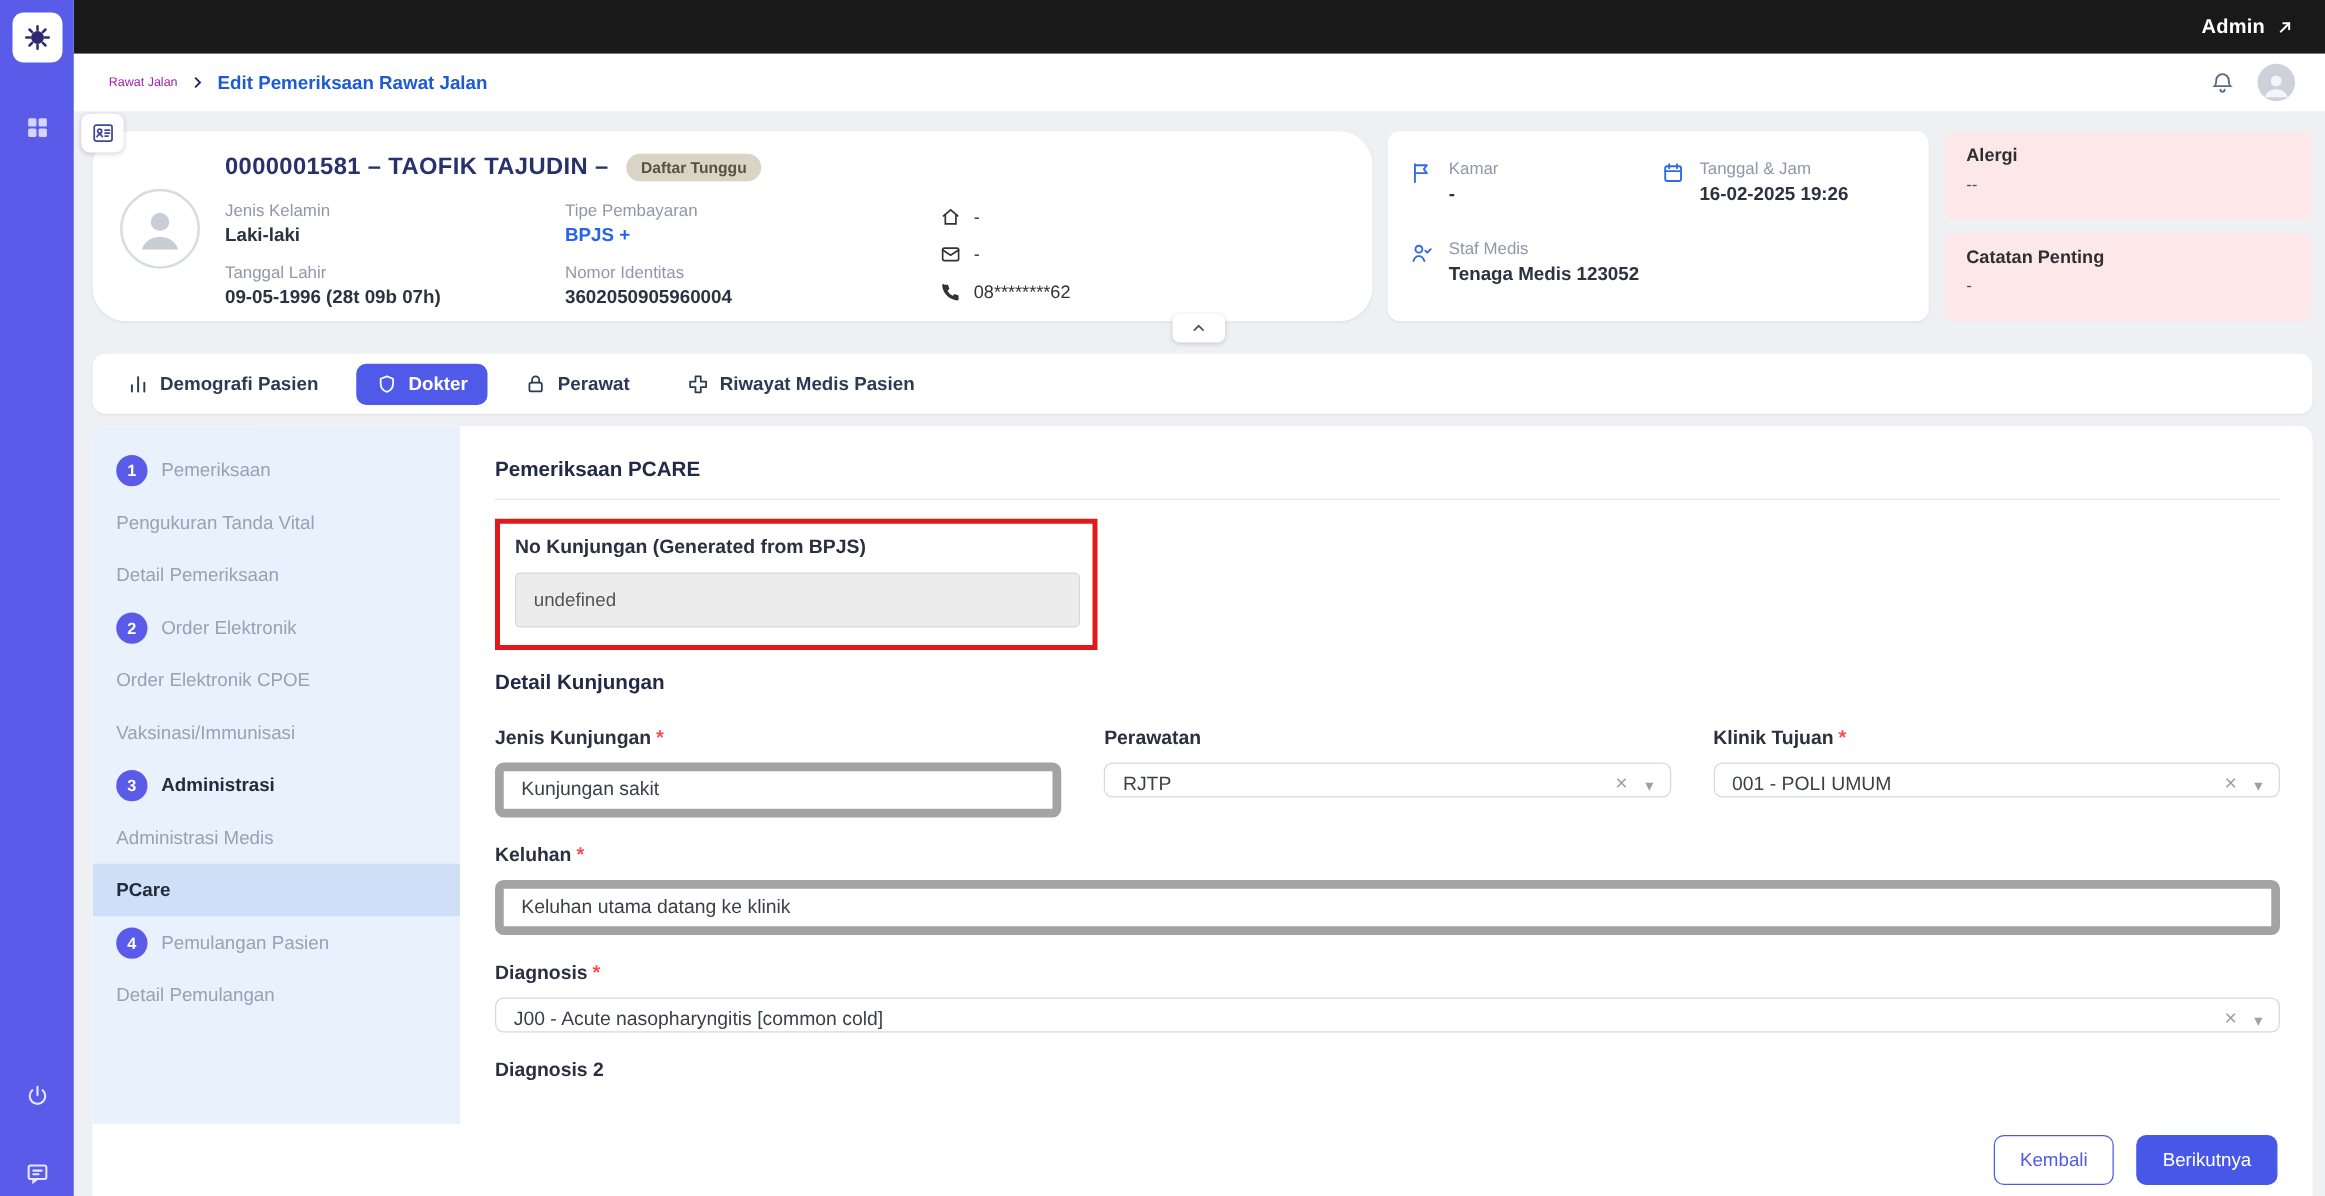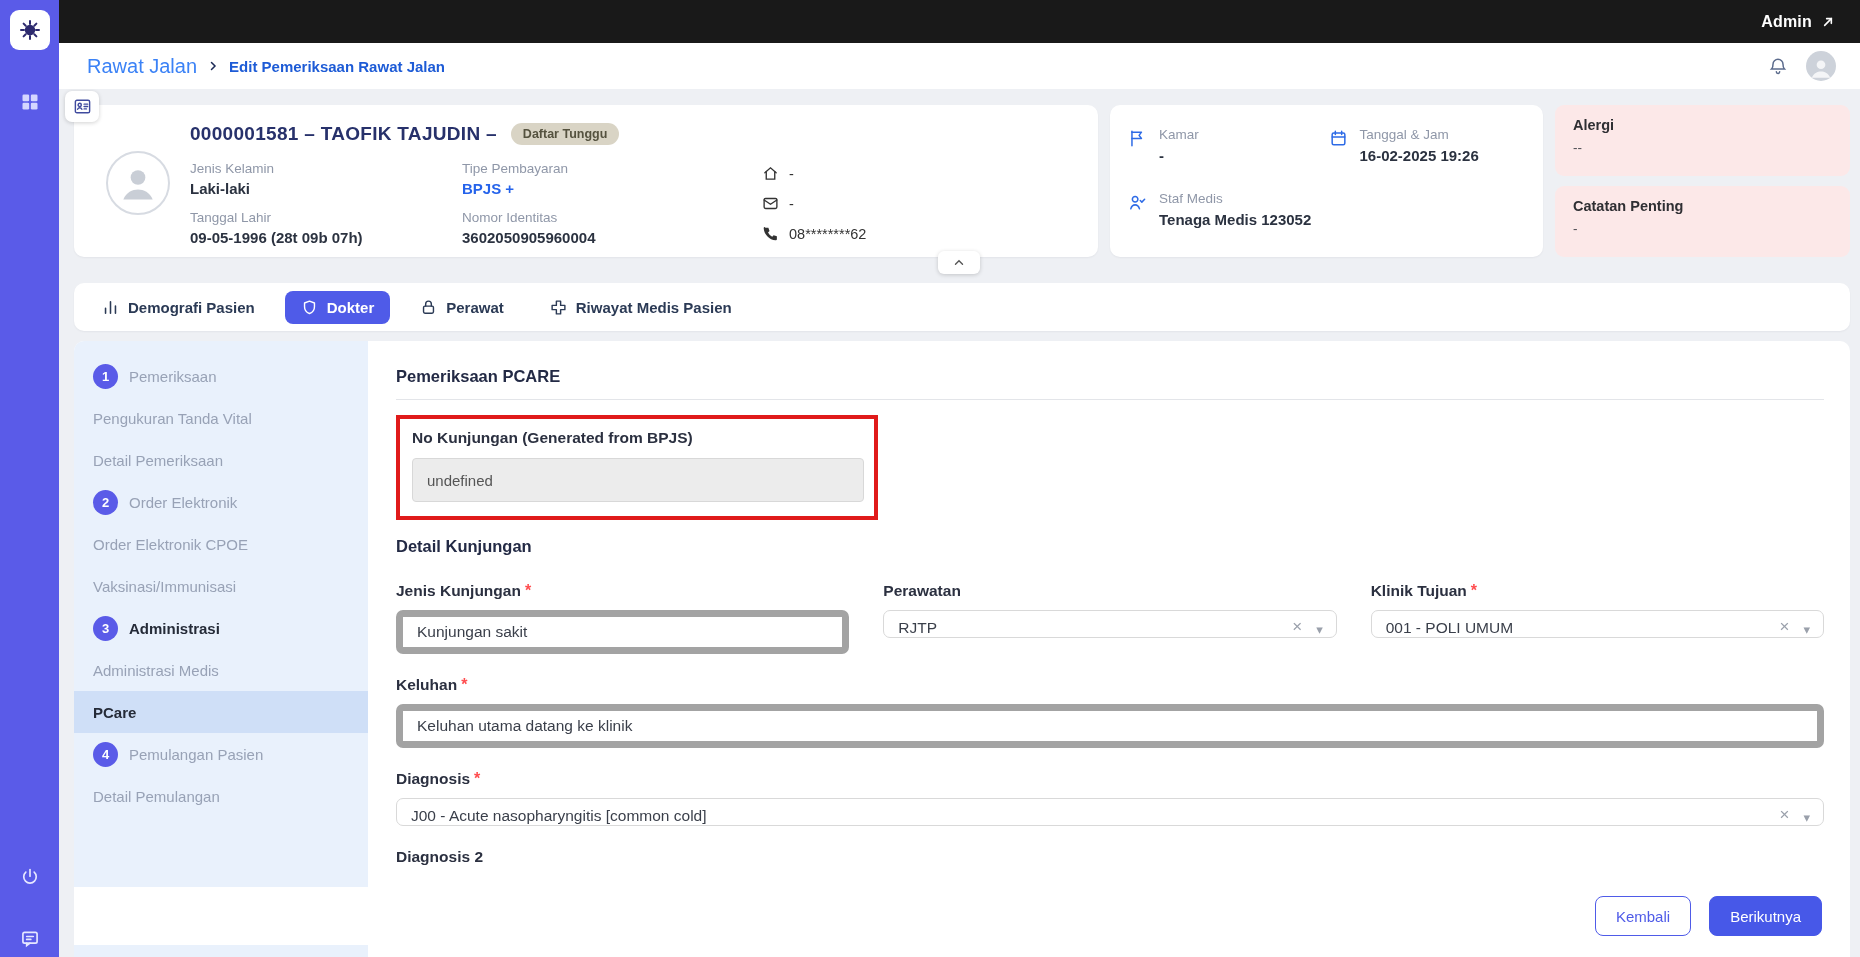--- a/index.html
+++ b/index.html
@@ -24,37 +24,37 @@
 
   
   .main { flex: 1; display: flex; flex-direction: column; min-width: 0; }
 
   .topbar { height: 43px; background: #191919; display: flex; align-items: center;
             justify-content: flex-end; padding-right: 24px; gap: 8px; color: #fff; flex-shrink: 0; }
   .admin-label { font-size: 16px; font-weight: bold; letter-spacing: .2px; }
 
   .breadcrumb-bar { height: 46px; background: #fff; display: flex; align-items: center;
                     padding: 0 24px 0 28px; flex-shrink: 0; }
-  .crumb-parent { color: #3b82f6; font-size: 20px; cursor: pointer; }
+  .crumb-parent { color: #a21caf; font-size: 10px; cursor: pointer; }
   .crumb-sep { margin: 0 10px; color: #1c2b57; }
   .crumb-current { color: #1d5bd6; font-size: 15px; font-weight: bold; cursor: pointer; }
   .bc-right { margin-left: auto; display: flex; align-items: center; gap: 18px; }
   .bell { color: #5b6b8c; cursor: pointer; }
   .user-avatar { width: 30px; height: 30px; border-radius: 50%; background: #cdd2da;
                  color: #f4f5f7; display: flex; align-items: flex-end; justify-content: center;
                  overflow: hidden; cursor: pointer; }
 
   .content { flex: 1; position: relative; padding: 16px 10px 0 15px;
              display: flex; flex-direction: column; overflow: hidden; }
 
   
   .cards-row { display: flex; gap: 12px; height: 152px; flex-shrink: 0; }
   .card { background: #fff; border-radius: 10px; box-shadow: 0 1px 2px rgba(16,24,40,.05); }
 
-  .patient-card { flex: 0 0 1024px; padding: 16px 32px; position: relative; display: flex; }
+  .patient-card { flex: 0 0 1024px; padding: 16px 22px; position: relative; display: flex; border-radius: 27px; }
   .patient-toggle { position: absolute; left: -9px; top: -14px; width: 34px; height: 31px;
                     background: #fff; border-radius: 7px; box-shadow: 0 1px 4px rgba(0,0,0,.18);
                     display: flex; align-items: center; justify-content: center; color: #3f4a9e; cursor: pointer; }
   .avatar-ring { width: 64px; height: 64px; border-radius: 50%; border: 2px solid #d7dbe2;
                  margin-top: 30px; flex-shrink: 0; color: #c9ced6;
                  display: flex; align-items: center; justify-content: center; overflow: hidden; }
   .p-main { margin-left: 20px; flex: 1; min-width: 0; }
   .p-title-row { display: flex; align-items: center; gap: 14px; margin-top: 2px; }
   .p-title { font-size: 19px; font-weight: bold; color: #27316b; letter-spacing: .3px; white-space: nowrap; }
   .badge { background: #d9d4c5; color: #55523f; font-size: 12.5px; padding: 4px 12px;
@@ -129,21 +129,21 @@
                 background: #fff; font-family: inherit; }
   .select { margin-top: 10px; height: 28px; border: 1px solid #d9d9d9; border-radius: 7px;
             display: flex; align-items: flex-end; padding: 0 13px 0 14px; font-size: 15.5px;
             color: #3a3f4a; cursor: pointer; background: #fff; }
   .select .val { flex: 1; white-space: nowrap; overflow: hidden; }
   .clear-x { color: #9aa0ab; font-size: 17px; margin-right: 14px; cursor: pointer; }
   .caret { color: #9aa0ab; font-size: 13px; cursor: pointer; }
 
   .block { margin-top: 22px; }
 
-  .footer-bar { position: absolute; left: 0; right: 0; bottom: 12px; height: 58px; background: #fff;
+  .footer-bar { position: absolute; left: 0; right: 0; bottom: 0; height: 58px; background: #fff;
                 display: flex; align-items: center; justify-content: flex-end; gap: 18px;
                 padding-right: 28px; }
   .btn { height: 40px; border-radius: 8px; font-size: 15px; font-family: inherit;
          display: flex; align-items: center; justify-content: center; padding: 0 20px; cursor: pointer; }
   .btn-outline { background: #fff; border: 1px solid #4f5be8; color: #4f5be8; }
   .btn-primary { background: #4758e8; border: 1px solid #4758e8; color: #fff; text-align: center; }
 </style>
 </head>
 <body>
 

